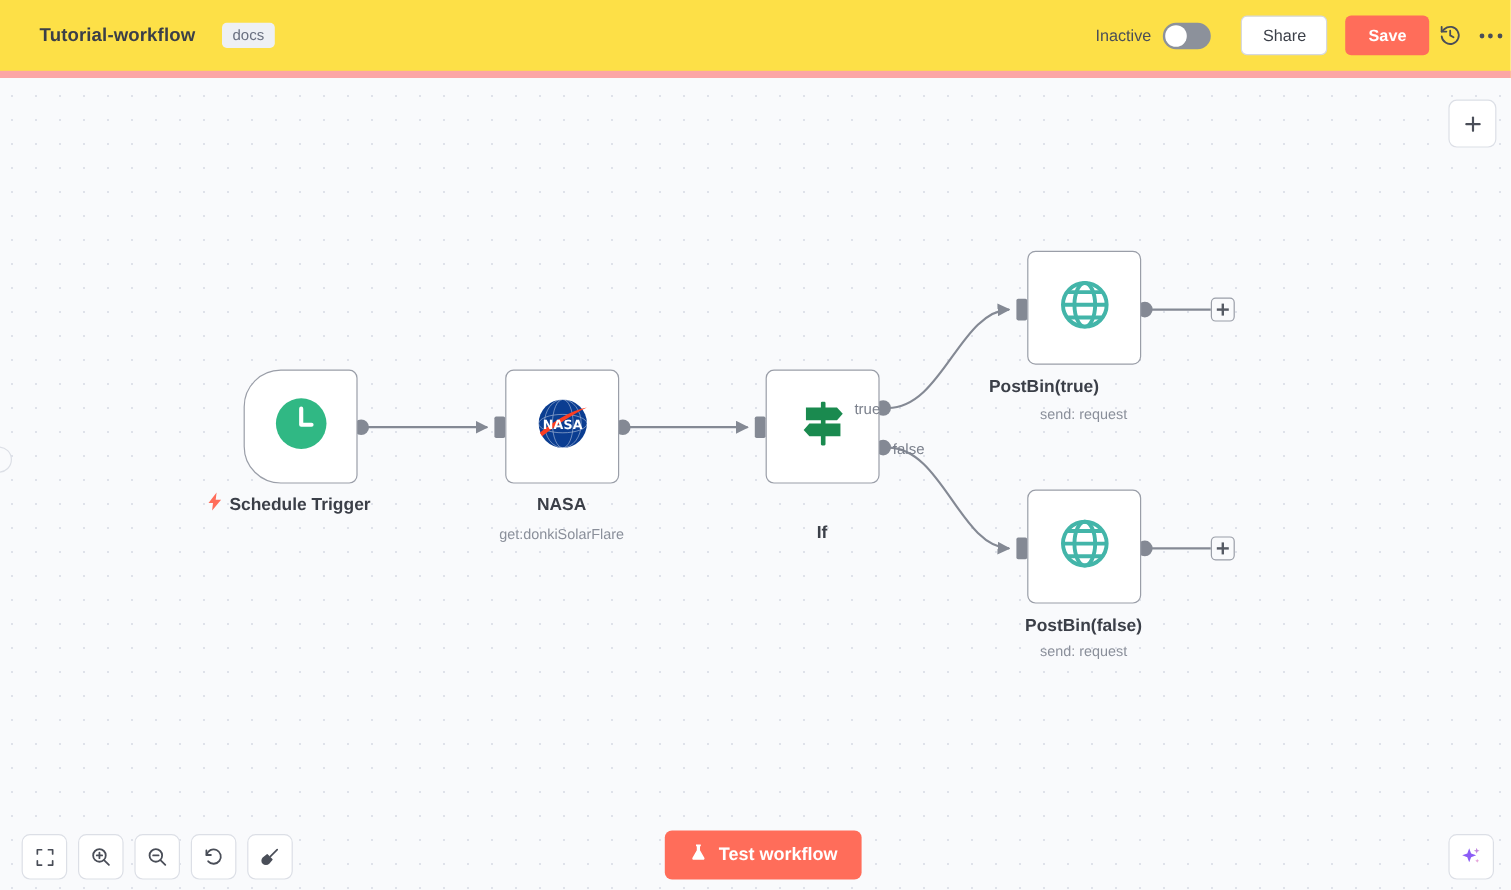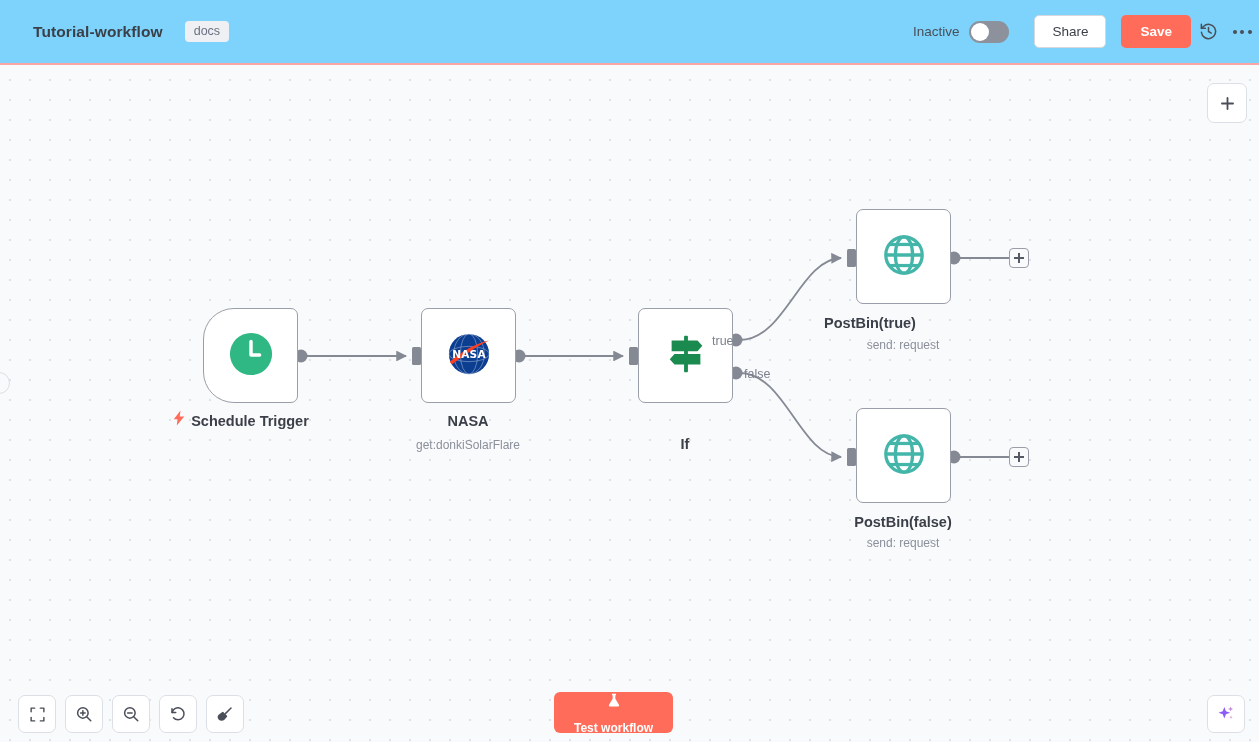--- a/index.html
+++ b/index.html
@@ -6,21 +6,21 @@
   html, body {
     width: 1259px; height: 742px;
     font-family: "Liberation Sans", sans-serif;
     background: #fff; overflow: hidden;
   }
   #app { position: relative; width: 1259px; height: 742px; }
 
   
   .header {
     position: absolute; top: 0; left: 0; width: 1259px; height: 65px;
-    background: #7dd3fc; border-bottom: 2px solid #fca5a5;
+    background: #fde047; border-bottom: 6px solid #fca5a5;
     display: flex; align-items: center; z-index: 30;
   }
   .wf-title {
     margin-left: 33px; font-size: 15.5px; font-weight: 600; color: #3b3f48;
     letter-spacing: .1px;
   }
   .docs-tag {
     margin-left: 22px; background: #eef0f4; color: #6a7080;
     font-size: 12.5px; padding: 3px 9px 4px; border-radius: 4px;
   }
@@ -121,23 +121,22 @@
 
   .bottom-bar {
     position: absolute; left: 18px; bottom: 9px; display: flex; gap: 9px;
   }
   .bottom-bar .sq-btn { position: relative; width: 38px; height: 38px; }
 
   .test-btn {
     position: absolute; left: 554px; bottom: 9px;
     background: #ff6d5a; color: #fff; border: none; border-radius: 6px;
     height: 41px; padding: 0 20px; display: flex; align-items: center;
-    gap: 9px; font-size: 12px; font-weight: 600; cursor: pointer;
+    gap: 9px; font-size: 15px; font-weight: 600; cursor: pointer;
     font-family: inherit;
-    flex-direction: column;
   }
   .ai-btn { right: 14px; bottom: 9px; width: 38px; height: 38px; }
 </style>
 </head>
 <body>
 
 <div id="app">
 
   <div class="header">
     <span class="wf-title">Tutorial-workflow</span>

